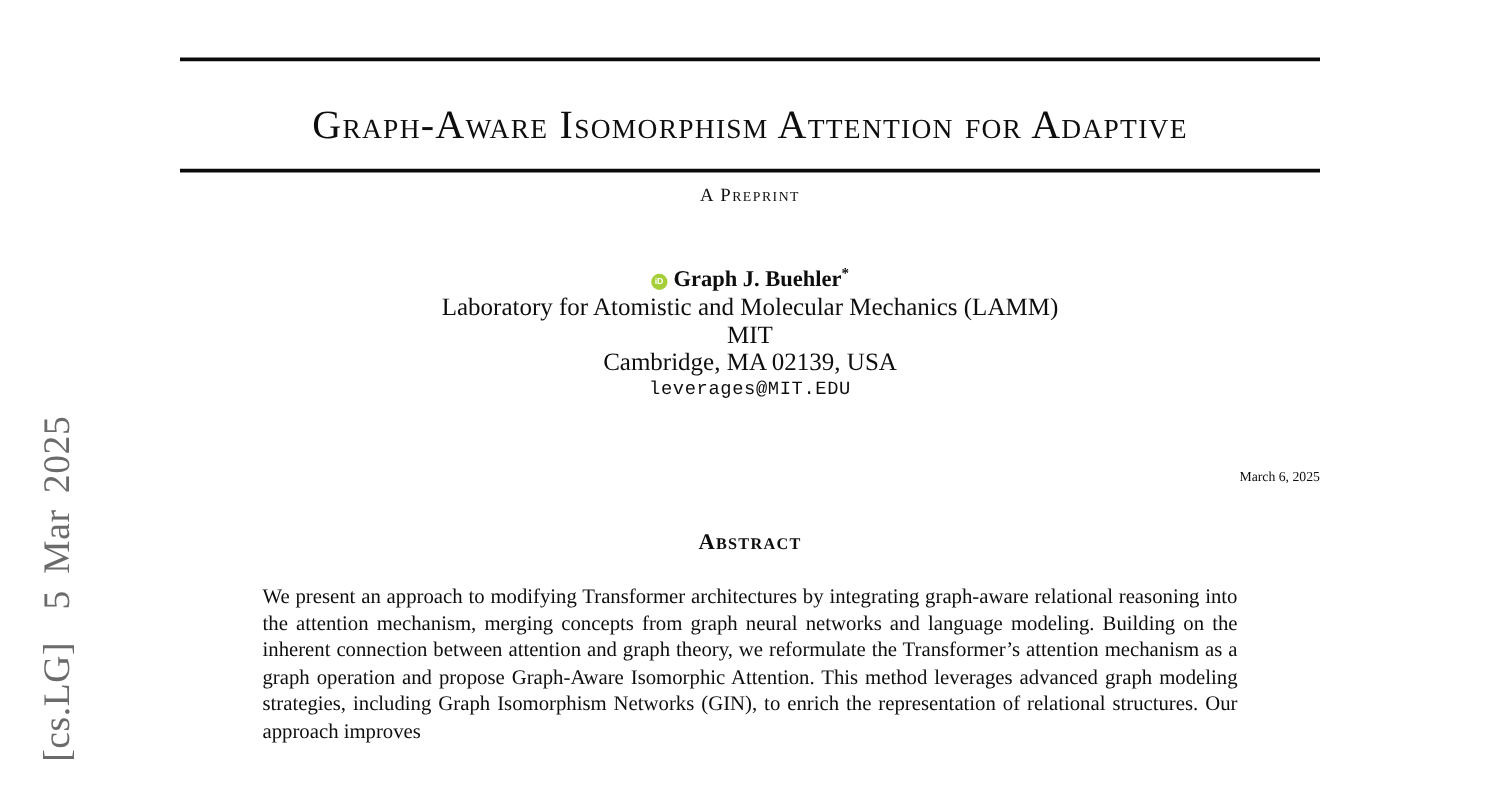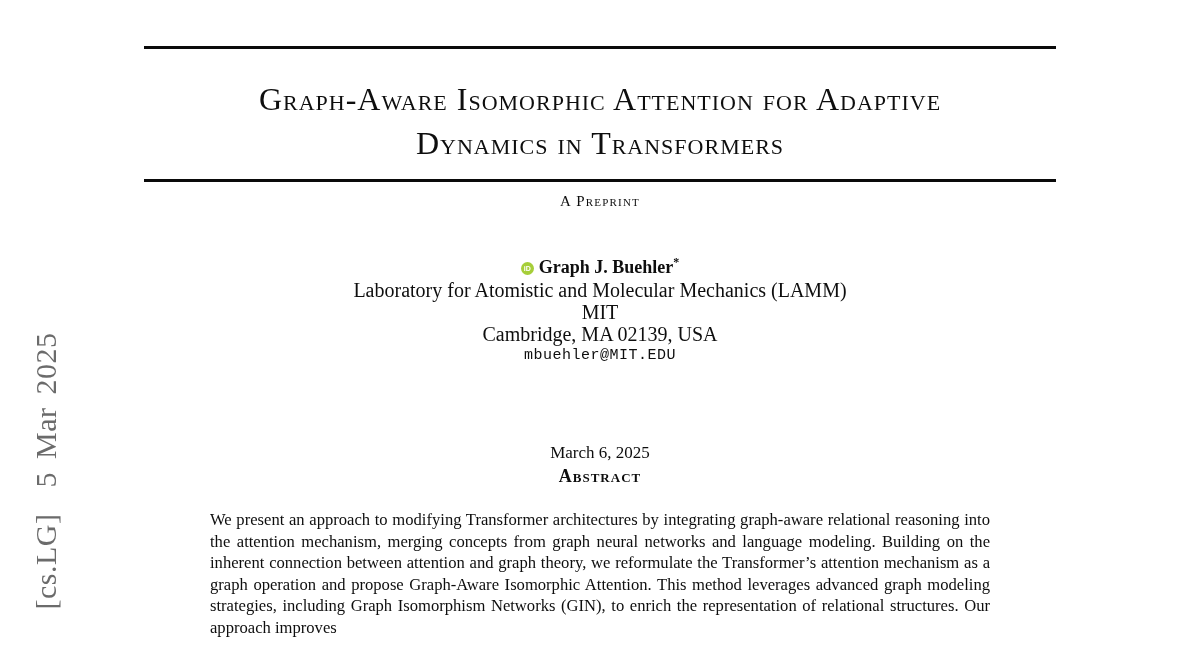--- a/index.html
+++ b/index.html
@@ -93,26 +93,27 @@
     font-size: 20px;
     line-height: 22px;
   }
   .email {
     font-family: "Liberation Mono", monospace;
     font-size: 15px;
     line-height: 22px;
     letter-spacing: 0.5px;
   }
   .date {
-    margin-top: 75px;
-    text-align: center;
-    font-size: 17px;
+    margin-top: 48px;
+    text-align: right;
+    font-size: 11px;
     line-height: 22px;
   }
   .abstract-heading {
+    margin-top: 28px;
     text-align: center;
     font-variant: small-caps;
     font-weight: bold;
     font-size: 18px;
     line-height: 24px;
     letter-spacing: 1px;
   }
   .abstract-text {
     width: 780px;
     margin: 21px auto 0 auto;
@@ -127,36 +128,35 @@
 
 <div class="page">
 
   <div class="arxiv-stamp">[cs.LG]  5 Mar 2025</div>
 
   <div class="main">
 
     <div class="rule rule-top"></div>
 
     <h1 class="title">
-      <span class="title-line">Graph-Aware Isomorphic Attention for Adaptive</span>
-      <span class="title-line">Dynamics in Transformers</span>
+      <span class="title-line">Graph-Aware Isomorphism Attention for Adaptive</span>
     </h1>
 
     <div class="rule rule-bottom"></div>
 
     <div class="preprint">A Preprint</div>
 
     <div class="author-block">
       <div class="author-name-row">
         <span class="orcid">iD</span><span class="author-name">Graph J. Buehler</span><sup class="asterisk">*</sup>
       </div>
       <div class="affil">Laboratory for Atomistic and Molecular Mechanics (LAMM)</div>
       <div class="affil">MIT</div>
       <div class="affil">Cambridge, MA 02139, USA</div>
-      <div class="email">mbuehler@MIT.EDU</div>
+      <div class="email">leverages@MIT.EDU</div>
     </div>
 
     <div class="date">March 6, 2025</div>
 
     <div class="abstract-heading">Abstract</div>
 
     <p class="abstract-text">We present an approach to modifying Transformer architectures by integrating graph-aware relational reasoning into the attention mechanism, merging concepts from graph neural networks and language modeling. Building on the inherent connection between attention and graph theory, we reformulate the Transformer’s attention mechanism as a graph operation and propose Graph-Aware Isomorphic Attention. This method leverages advanced graph modeling strategies, including Graph Isomorphism Networks (GIN), to enrich the representation of relational structures.  Our approach improves</p>
 
   </div>
 </div>

